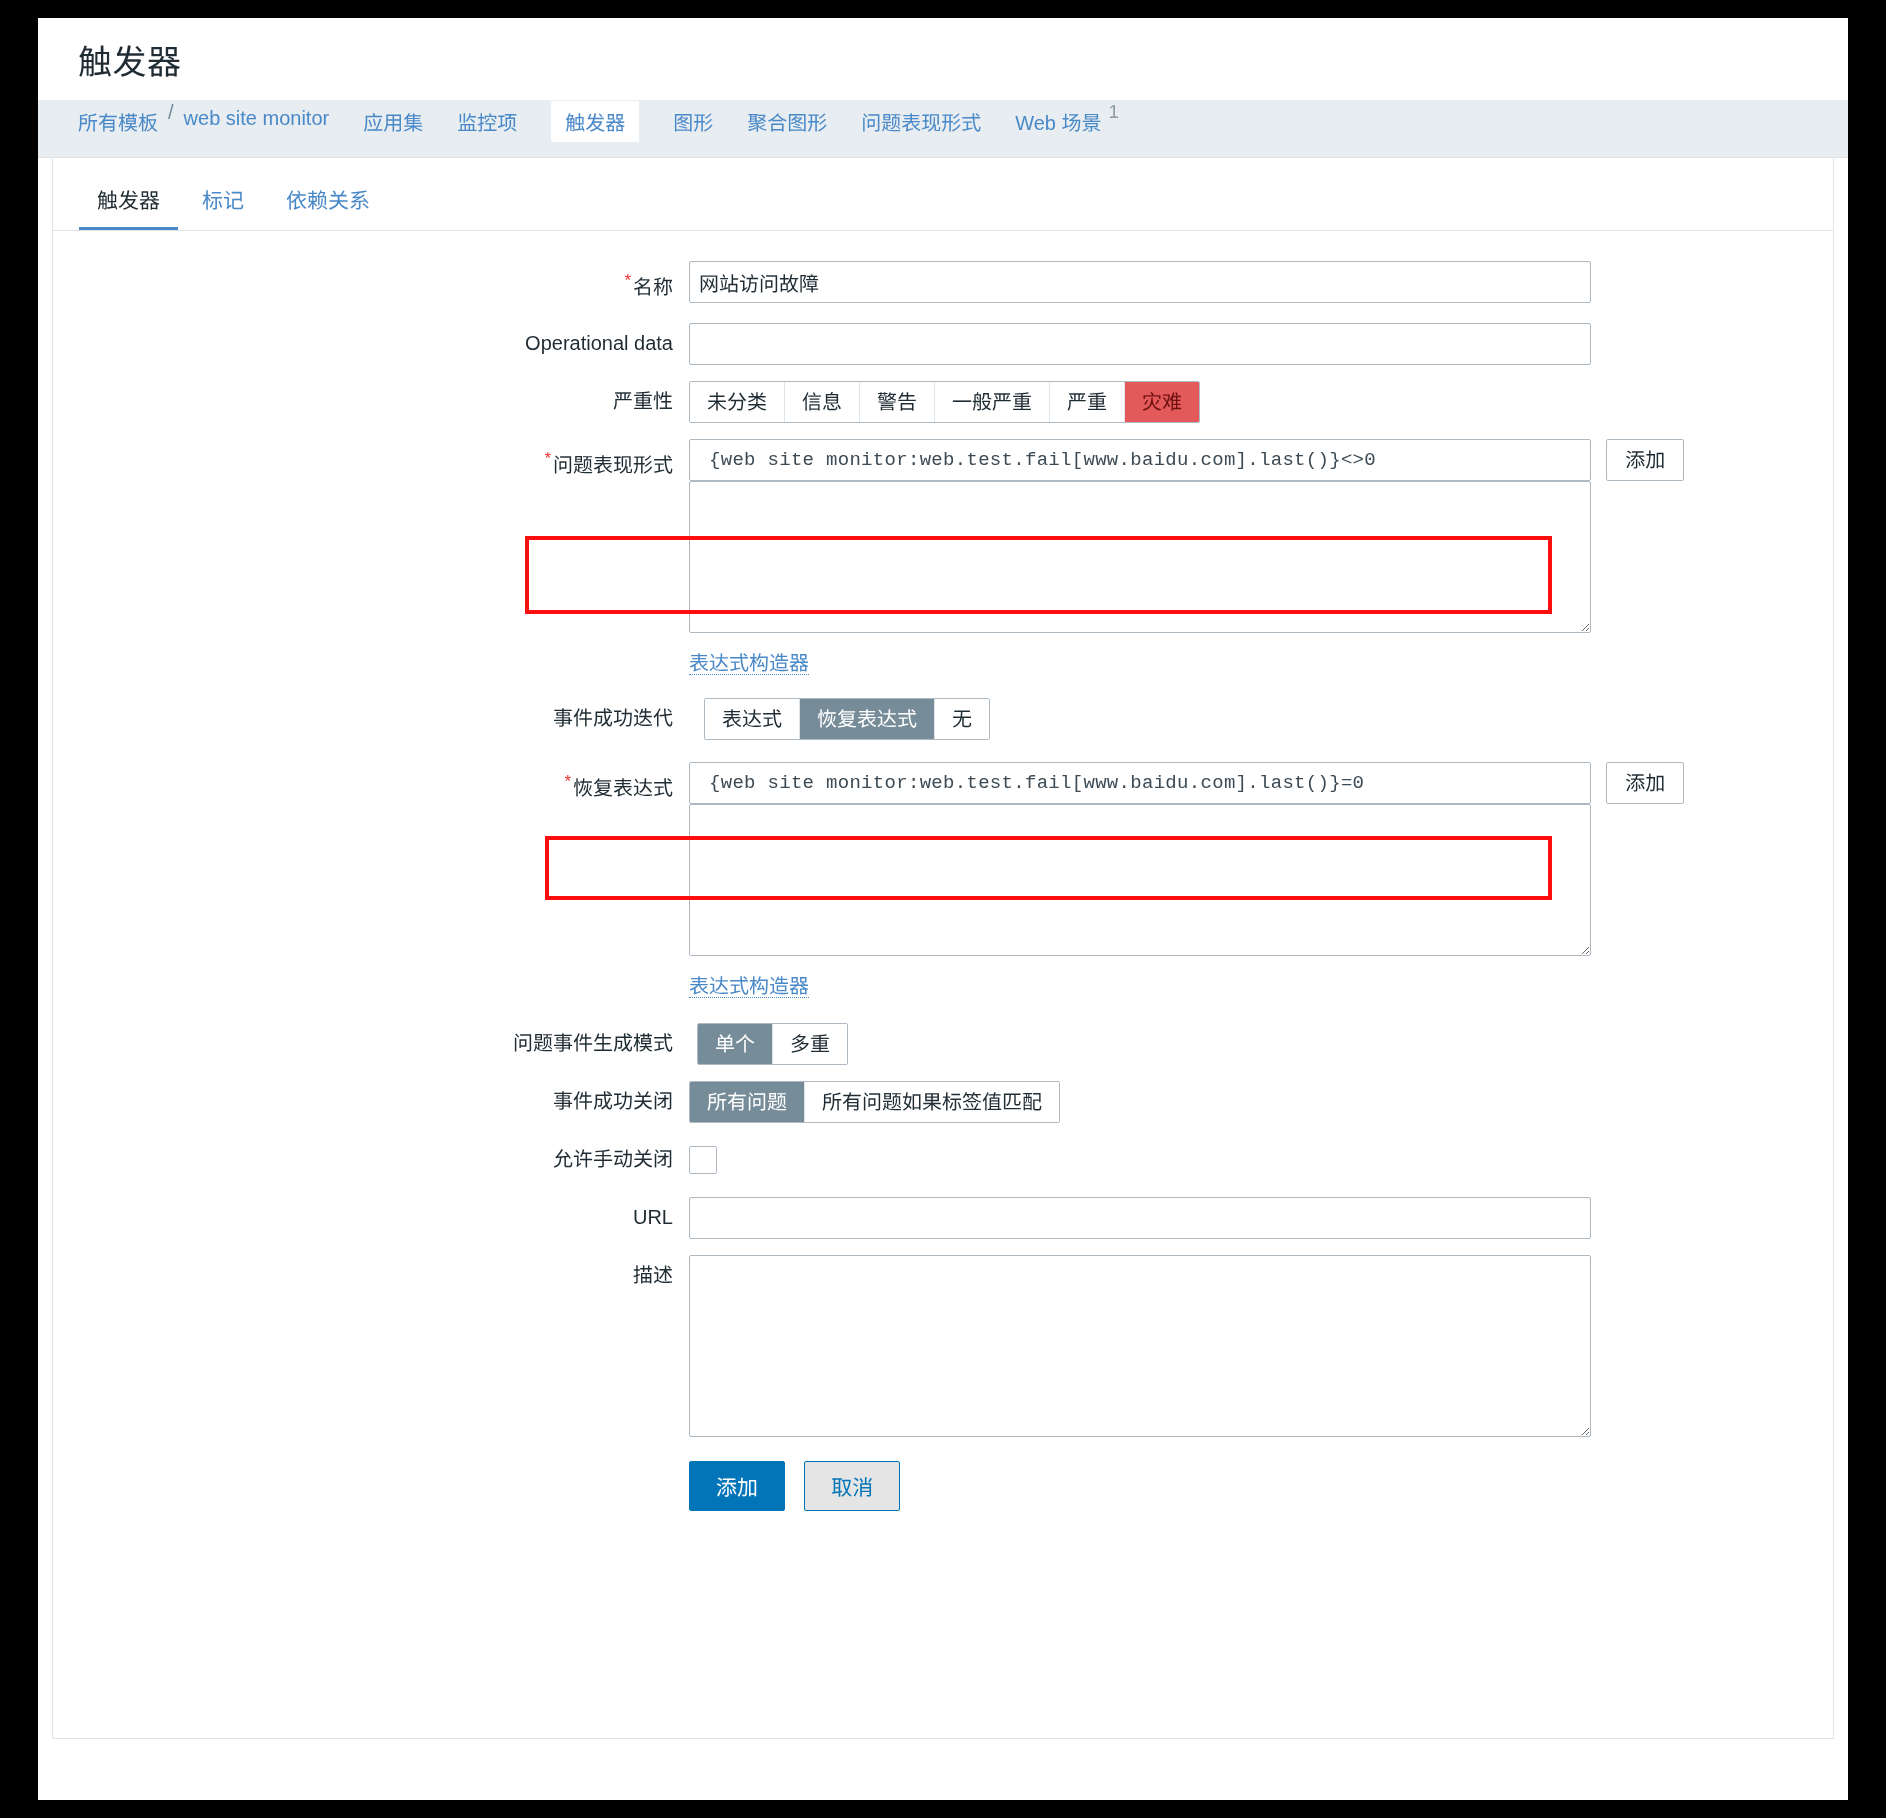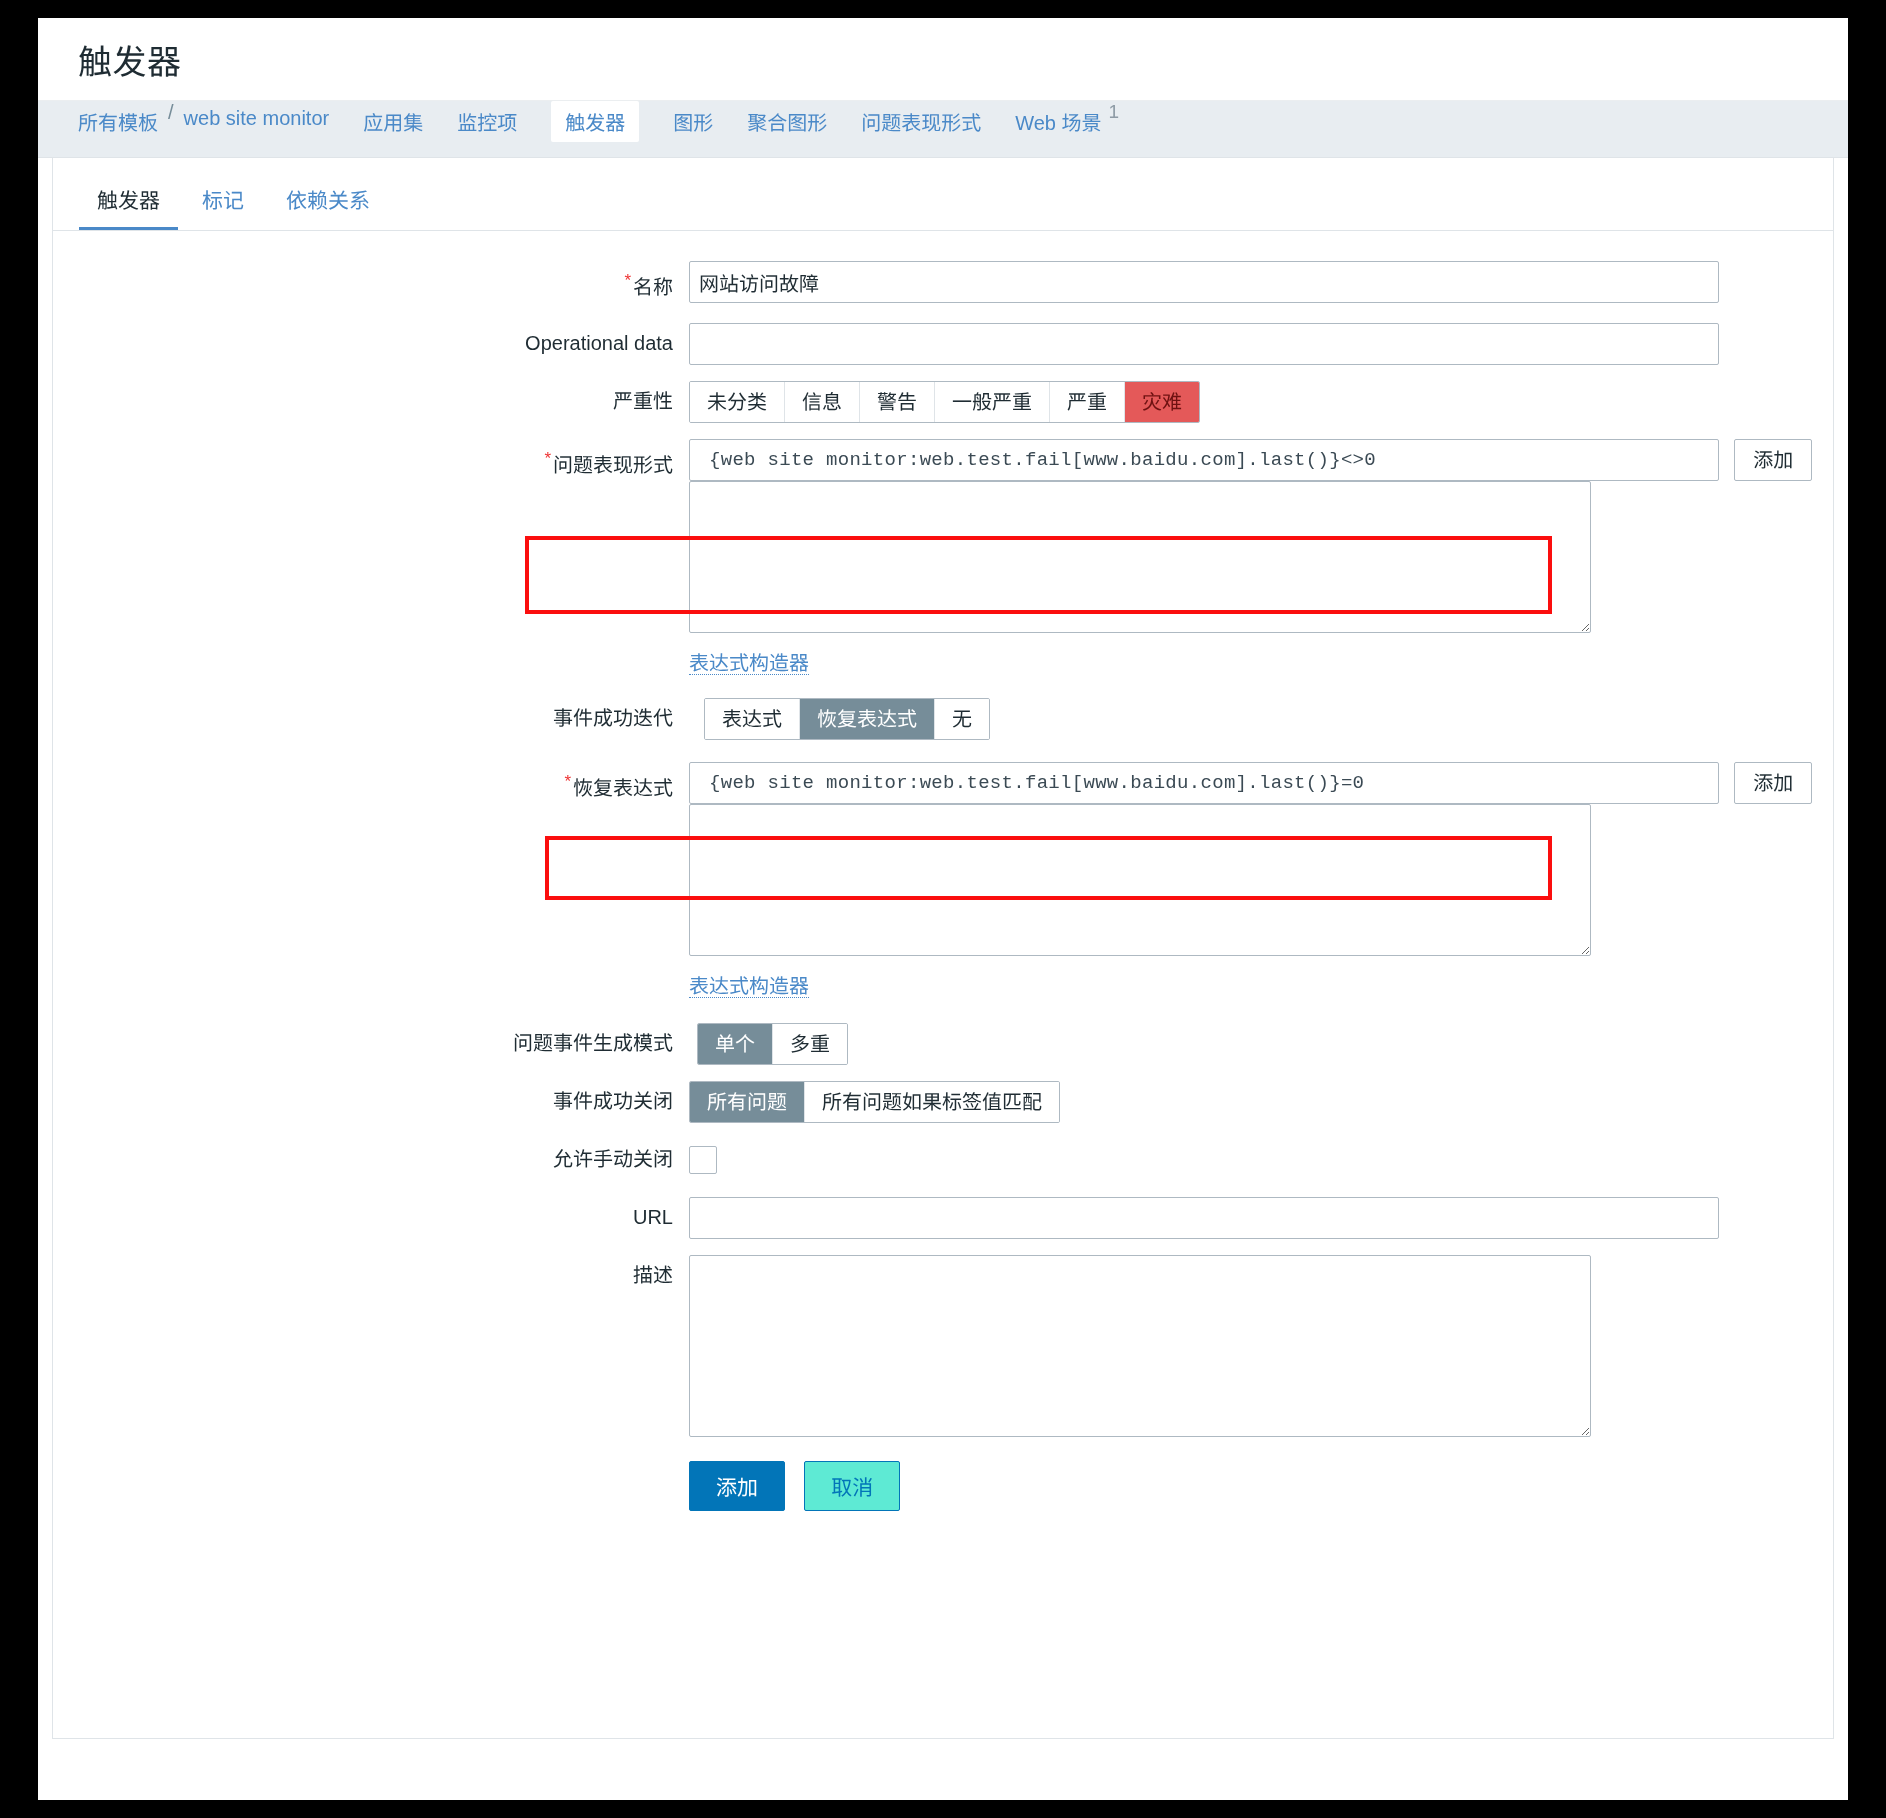--- a/index.html
+++ b/index.html
@@ -144,21 +144,21 @@
     box-sizing: border-box;
     border: 1px solid #aeb9c2;
     background: #ffffff;
     color: #1f2c33;
     font-family: "Liberation Sans", "DejaVu Sans", sans-serif;
     font-size: 20px;
     padding: 7px 9px;
     border-radius: 2px;
     outline: none;
   }
-  input.text { width: 1030px; height: 42px; }
+  input.text { width: 902px; height: 42px; }
 
   textarea.mono, input.mono {
     font-family: "Liberation Mono", "DejaVu Sans Mono", monospace;
     font-size: 19px;
     letter-spacing: 0.3px;
     color: #3b4a54;
     padding-left: 19px;
   }
   .expr-input {
     width: 902px;
@@ -263,21 +263,21 @@
     background: #0275b8;
     border: 1px solid #0275b8;
     color: #ffffff;
     font-size: 21px;
     font-family: "Liberation Sans", "DejaVu Sans", sans-serif;
     padding: 9px 26px;
     border-radius: 2px;
     cursor: pointer;
   }
   .btn-link {
-    background: #5eead4;
+    background: #e5e5e5;
     border: 1px solid #0275b8;
     color: #0275b8;
     font-size: 21px;
     font-family: "Liberation Sans", "DejaVu Sans", sans-serif;
     padding: 9px 26px;
     border-radius: 2px;
     cursor: pointer;
     margin-left: 14px;
   }
 

